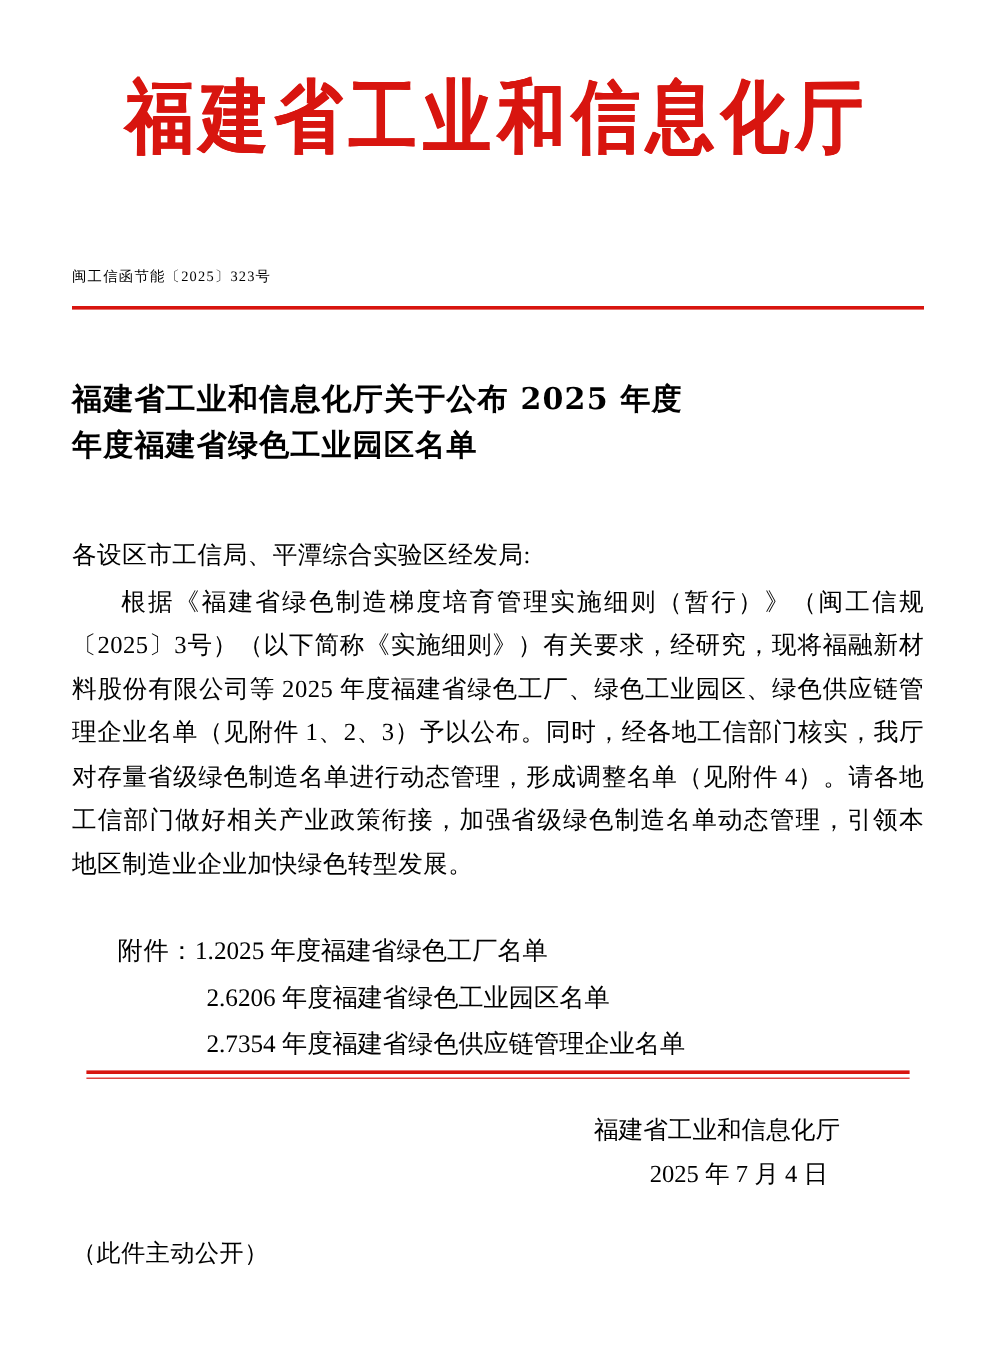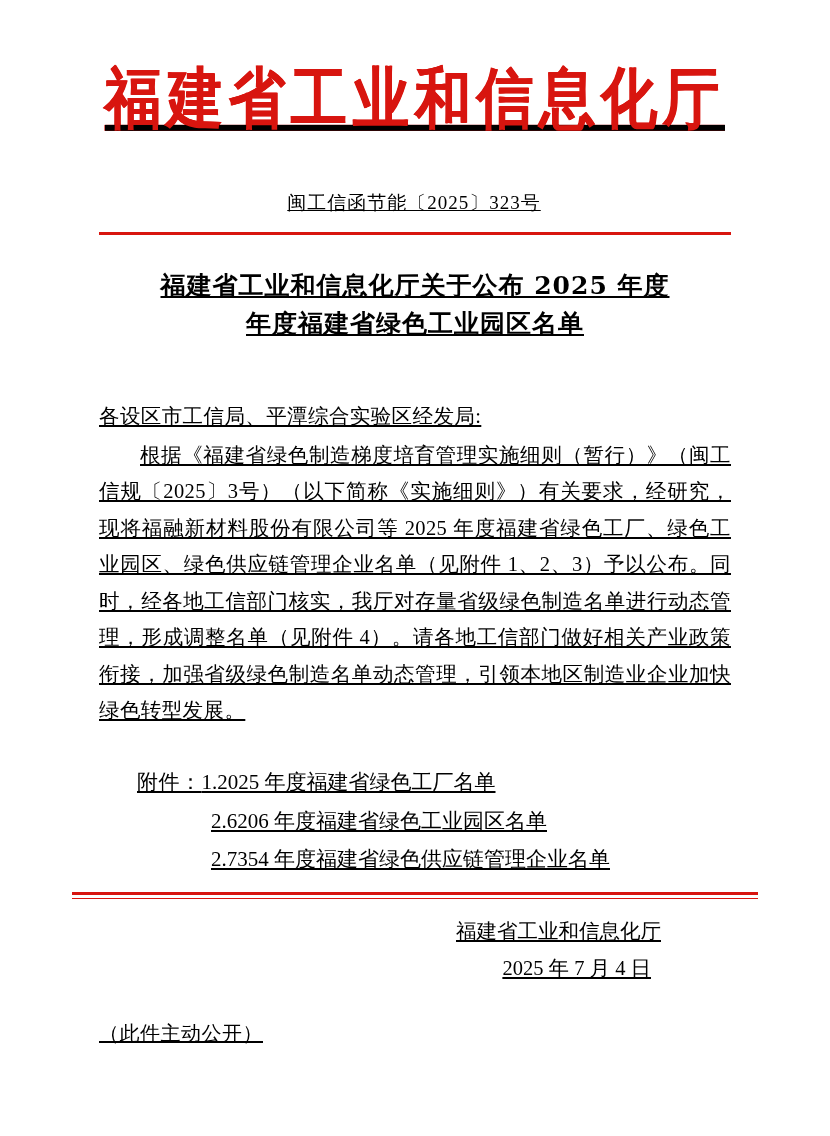--- a/index.html
+++ b/index.html
@@ -12,23 +12,22 @@
     height: 1136px;
     font-family: "Liberation Serif", "DejaVu Serif", serif;
     color: #000000;
     position: relative;
     overflow: hidden;
   }
   .page {
     width: 830px;
     height: 945px;
     box-sizing: border-box;
-    padding: 0 99px;
+    padding: 0 60px;
     position: relative;
-    text-decoration: underline;
   }
 
   
   .letterhead {
     padding-top: 60px;
     text-align: center;
   }
   .letterhead-title {
     color: #d8150f;
     font-family: "DejaVu Serif", "Liberation Serif", serif;
@@ -37,39 +36,38 @@
     letter-spacing: 6px;
     line-height: 1.15;
     white-space: nowrap;
     transform: scaleY(1.18);
     transform-origin: center top;
     text-shadow: 0.6px 0 0 #d8150f, -0.6px 0 0 #d8150f;
   }
 
   
   .doc-number {
-    margin-top: 66px;
-    text-align: center;
-    font-size: 19px;
+    margin-top: 98px;
+    text-align: left;
+    font-size: 12px;
     letter-spacing: 1px;
     padding-right: 2px;
   }
 
   
   .red-rule {
     margin-top: 16px;
     height: 3px;
     background: #d8150f;
     width: 100%;
   }
 
   
   .doc-title {
-    margin-top: 32px;
-    text-align: center;
+    margin-top: 56px;
     font-family: "DejaVu Serif", "Liberation Serif", serif;
     font-weight: bold;
     font-size: 25px;
     line-height: 1.5;
     letter-spacing: 1px;
   }
   .doc-title .line {
     display: block;
   }
 

